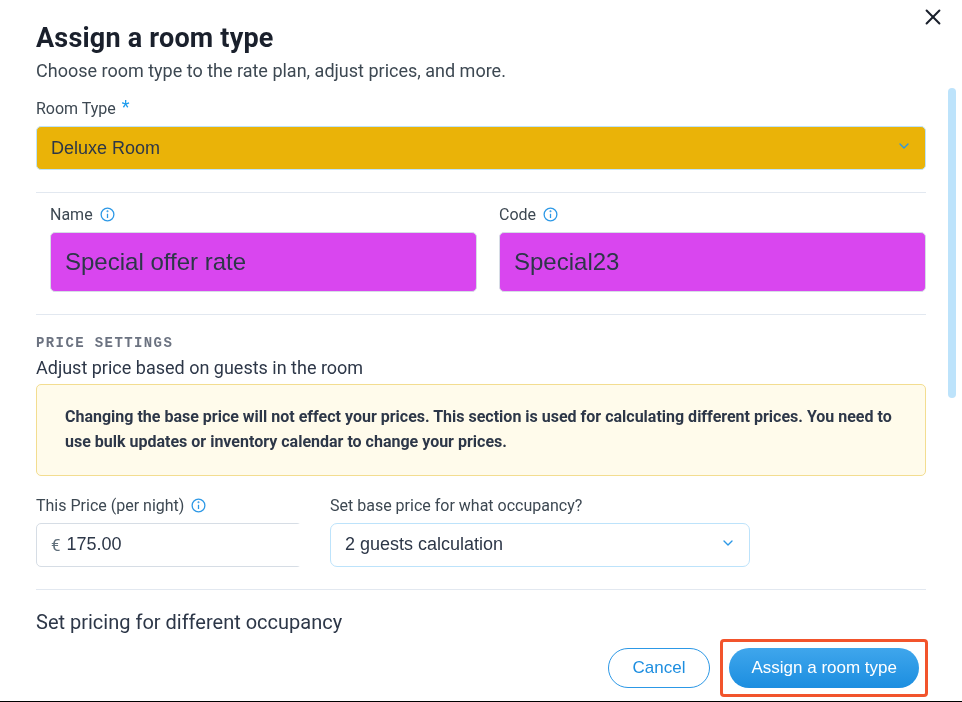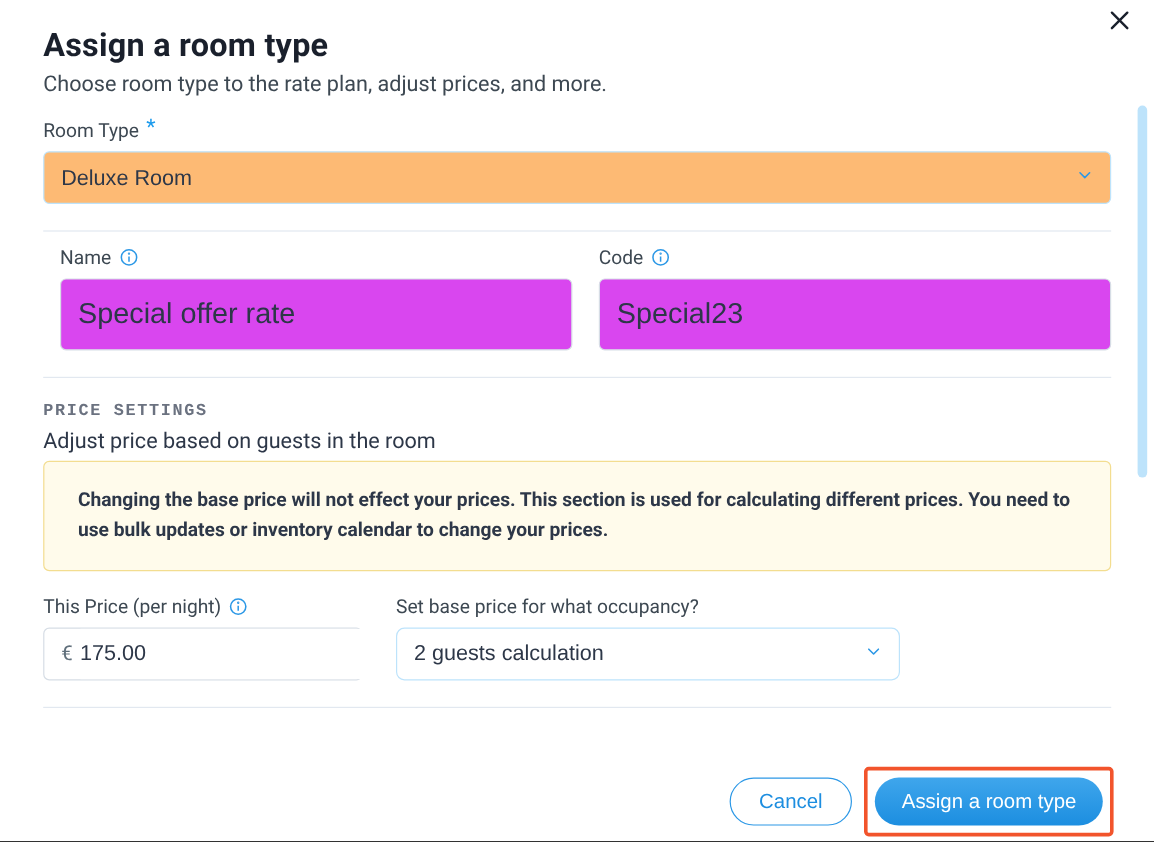--- a/index.html
+++ b/index.html
@@ -8,21 +8,21 @@
   .close { position: absolute; top: 6px; right: 18px; cursor: pointer; }
   .close svg { width: 22px; height: 22px; }
   .content { padding: 22px 36px 0 36px; height: 636px; overflow: hidden; }
   .title { font-size: 27px; font-weight: 700; letter-spacing: 0.2px; }
   .subtitle { font-size: 18px; color: #3d4852; margin-top: 6px; }
   .labelrow { display: flex; align-items: center; gap: 6px; font-size: 16px; color: #3d4852; }
   .required { color: #1c9bed; font-size: 18px; line-height: 1; position: relative; top: -2px; }
   .info-icon { display: inline-flex; }
   .info-icon svg { width: 17px; height: 17px; }
   .select-wrap { position: relative; margin-top: 8px; }
-  .select { width: 100%; height: 44px; border: 1px solid #bde3fb; border-radius: 5px; padding: 0 40px 0 14px; font-size: 18px; color: #2d3748; background: #fdba74; appearance: none; outline: none; cursor: pointer; }
+  .select { width: 100%; height: 44px; border: 1px solid #bde3fb; border-radius: 5px; padding: 0 40px 0 14px; font-size: 18px; color: #2d3748; background: #eab308; appearance: none; outline: none; cursor: pointer; }
   .chevron { position: absolute; right: 14px; top: 50%; transform: translateY(-50%); pointer-events: none; }
   .chevron svg { width: 16px; height: 16px; }
   .hr { border: none; border-top: 1px solid #e2e8f0; margin-top: 22px; }
   .two-col { display: flex; gap: 22px; margin-top: 12px; margin-left: 14px; }
   .field { flex: 1; display: flex; flex-direction: column; }
   .input { width: 100%; height: 60px; border: 1px solid #d6dde5; border-radius: 5px; padding: 0 14px; font-size: 24px; color: #2d3748; background: #d946ef; outline: none; margin-top: 8px; }
   .section-heading { font-size: 14px; letter-spacing: 1.4px; font-weight: 700; color: #6b7280; font-family: Liberation Mono, monospace; }
   .section-sub { font-size: 18px; color: #2d3748; margin-top: 6px; }
   .notice { margin-top: 6px; border: 1px solid #f3dd90; background: #fffbeb; border-radius: 5px; padding: 20px 28px; font-size: 16px; color: #2d3748; line-height: 1.55; font-weight: bold; }
   .row2 { display: flex; gap: 28px; margin-top: 20px; }
@@ -141,20 +141,21 @@
             <svg viewBox="0 0 24 24" fill="none" stroke="#2c98e6" stroke-width="2" stroke-linecap="round" stroke-linejoin="round">
                 <polyline points="6 9 12 15 18 9"></polyline>
               </svg>
           </span>
         </div>
       </div>
     </div>
 
     <hr class="hr">
 
+    <div class="sub-heading">Set pricing for different occupancy</div>
 
   </div>
 
   <div class="footer">
     <button class="btn-cancel">Cancel</button>
     <span class="highlight-box">
       <button class="btn-primary">Assign a room type</button>
     </span>
   </div>
 

